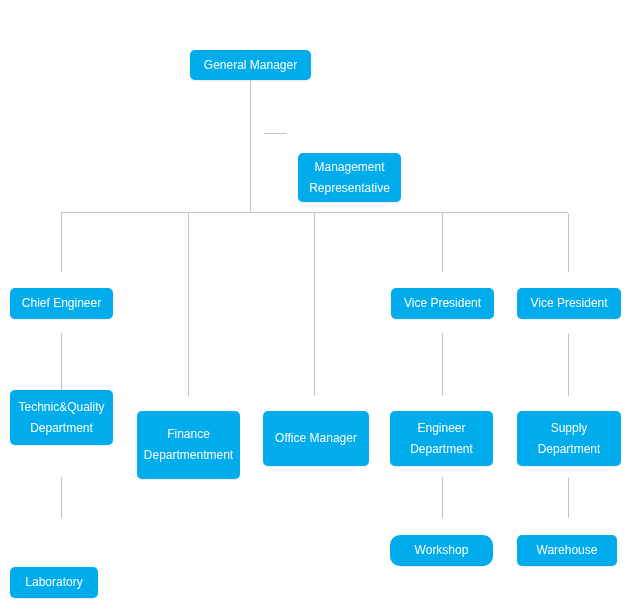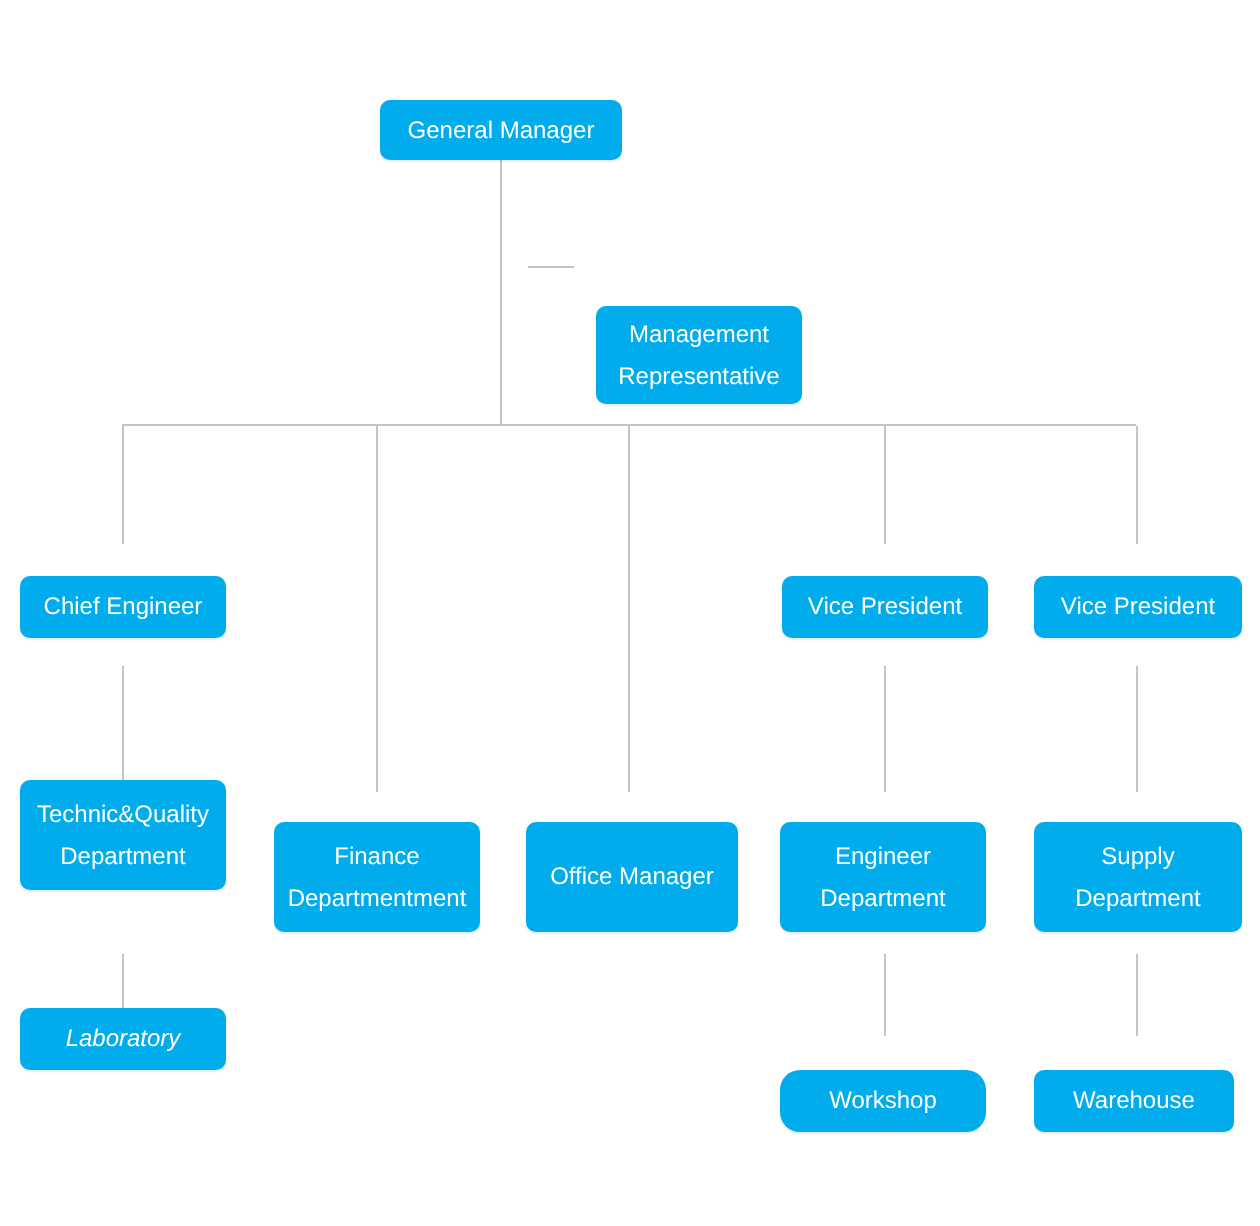--- a/index.html
+++ b/index.html
@@ -42,25 +42,25 @@
     position:absolute;
     background:var(--connector);
   }
   
   .n-gm{left:190px;top:50px;width:121px;height:30px;}
   .n-mr{left:298px;top:117px;width:103px;height:49px;margin-top:36px;}
   .n-ce{left:10px;top:288px;width:103px;height:31px;}
   .n-vp1{left:391px;top:288px;width:103px;height:31px;}
   .n-vp2{left:517px;top:288px;width:104px;height:31px;}
   .n-tq{left:10px;top:390px;width:103px;height:55px;}
-  .n-fi{left:137px;top:411px;width:103px;height:55px;text-align:center;}
+  .n-fi{left:137px;top:411px;width:103px;height:68px;text-align:center;}
   .n-om{left:263px;top:411px;width:106px;height:55px;}
   .n-to{left:390px;top:411px;width:103px;height:55px;}
   .n-su{left:517px;top:411px;width:104px;height:55px;}
-  .n-la{left:10px;top:504px;width:103px;height:31px;font-style:italic;}
+  .n-la{left:10px;top:567px;width:88px;height:31px;}
   .n-ws{left:390px;top:535px;width:103px;height:31px;border-radius:10px;}
   .n-wh{left:517px;top:535px;width:100px;height:31px;}
 </style>
 </head>
 <body>
 
 <div class="canvas">
 
   <div class="edge" style="left:250px;top:77px;width:1px;height:135px"></div>
   <div class="edge" style="left:264px;top:133px;width:23px;height:1px"></div>

